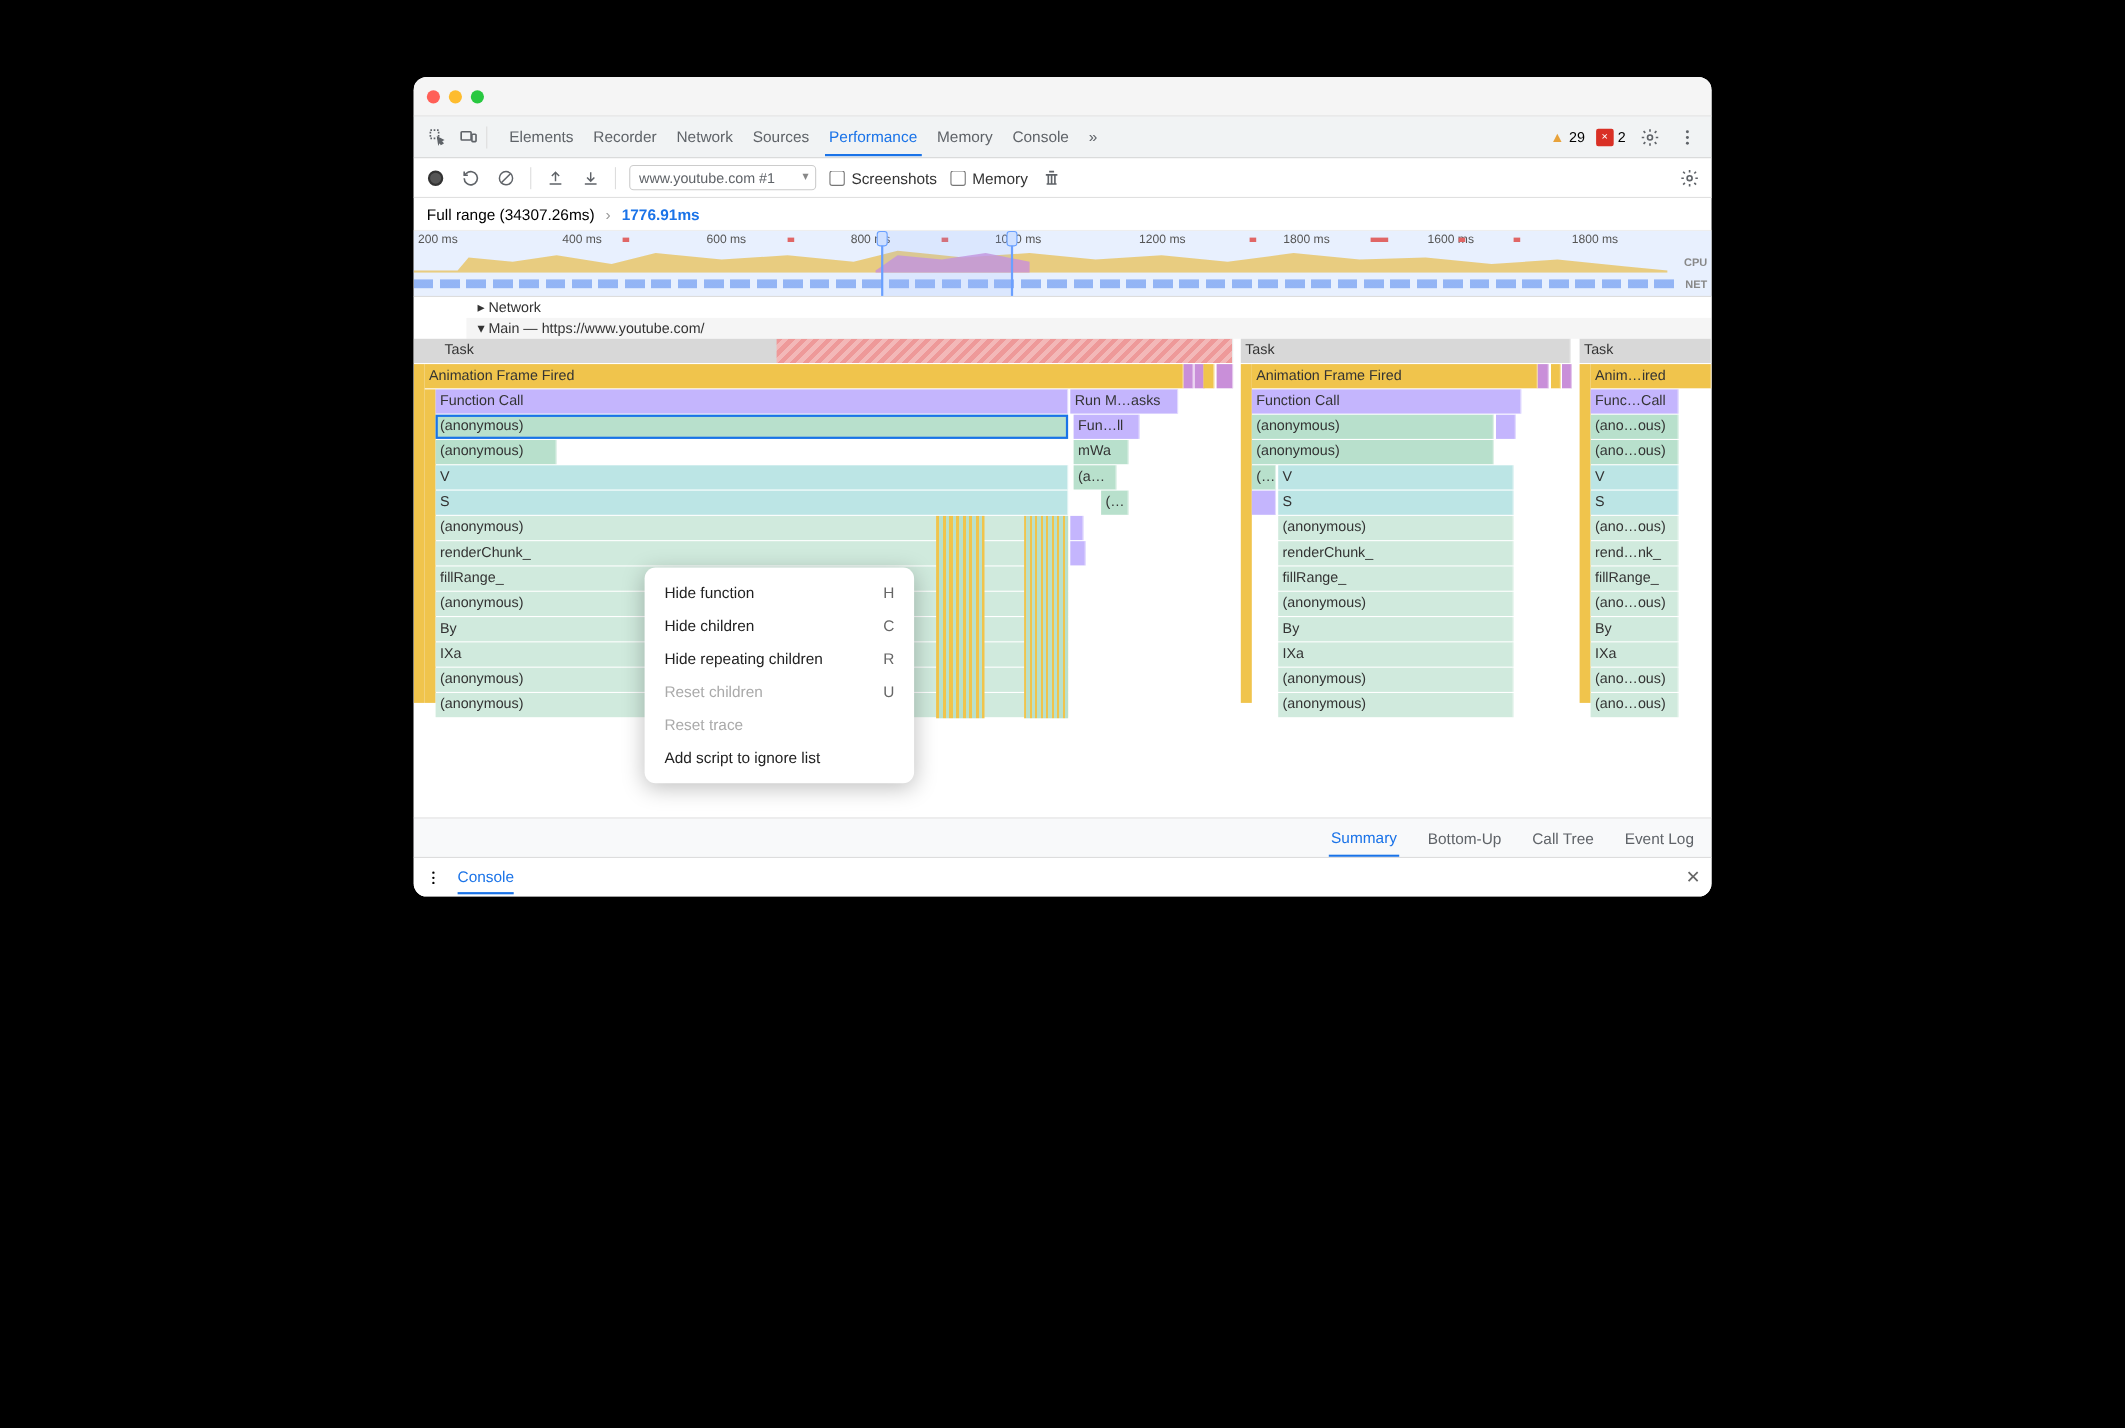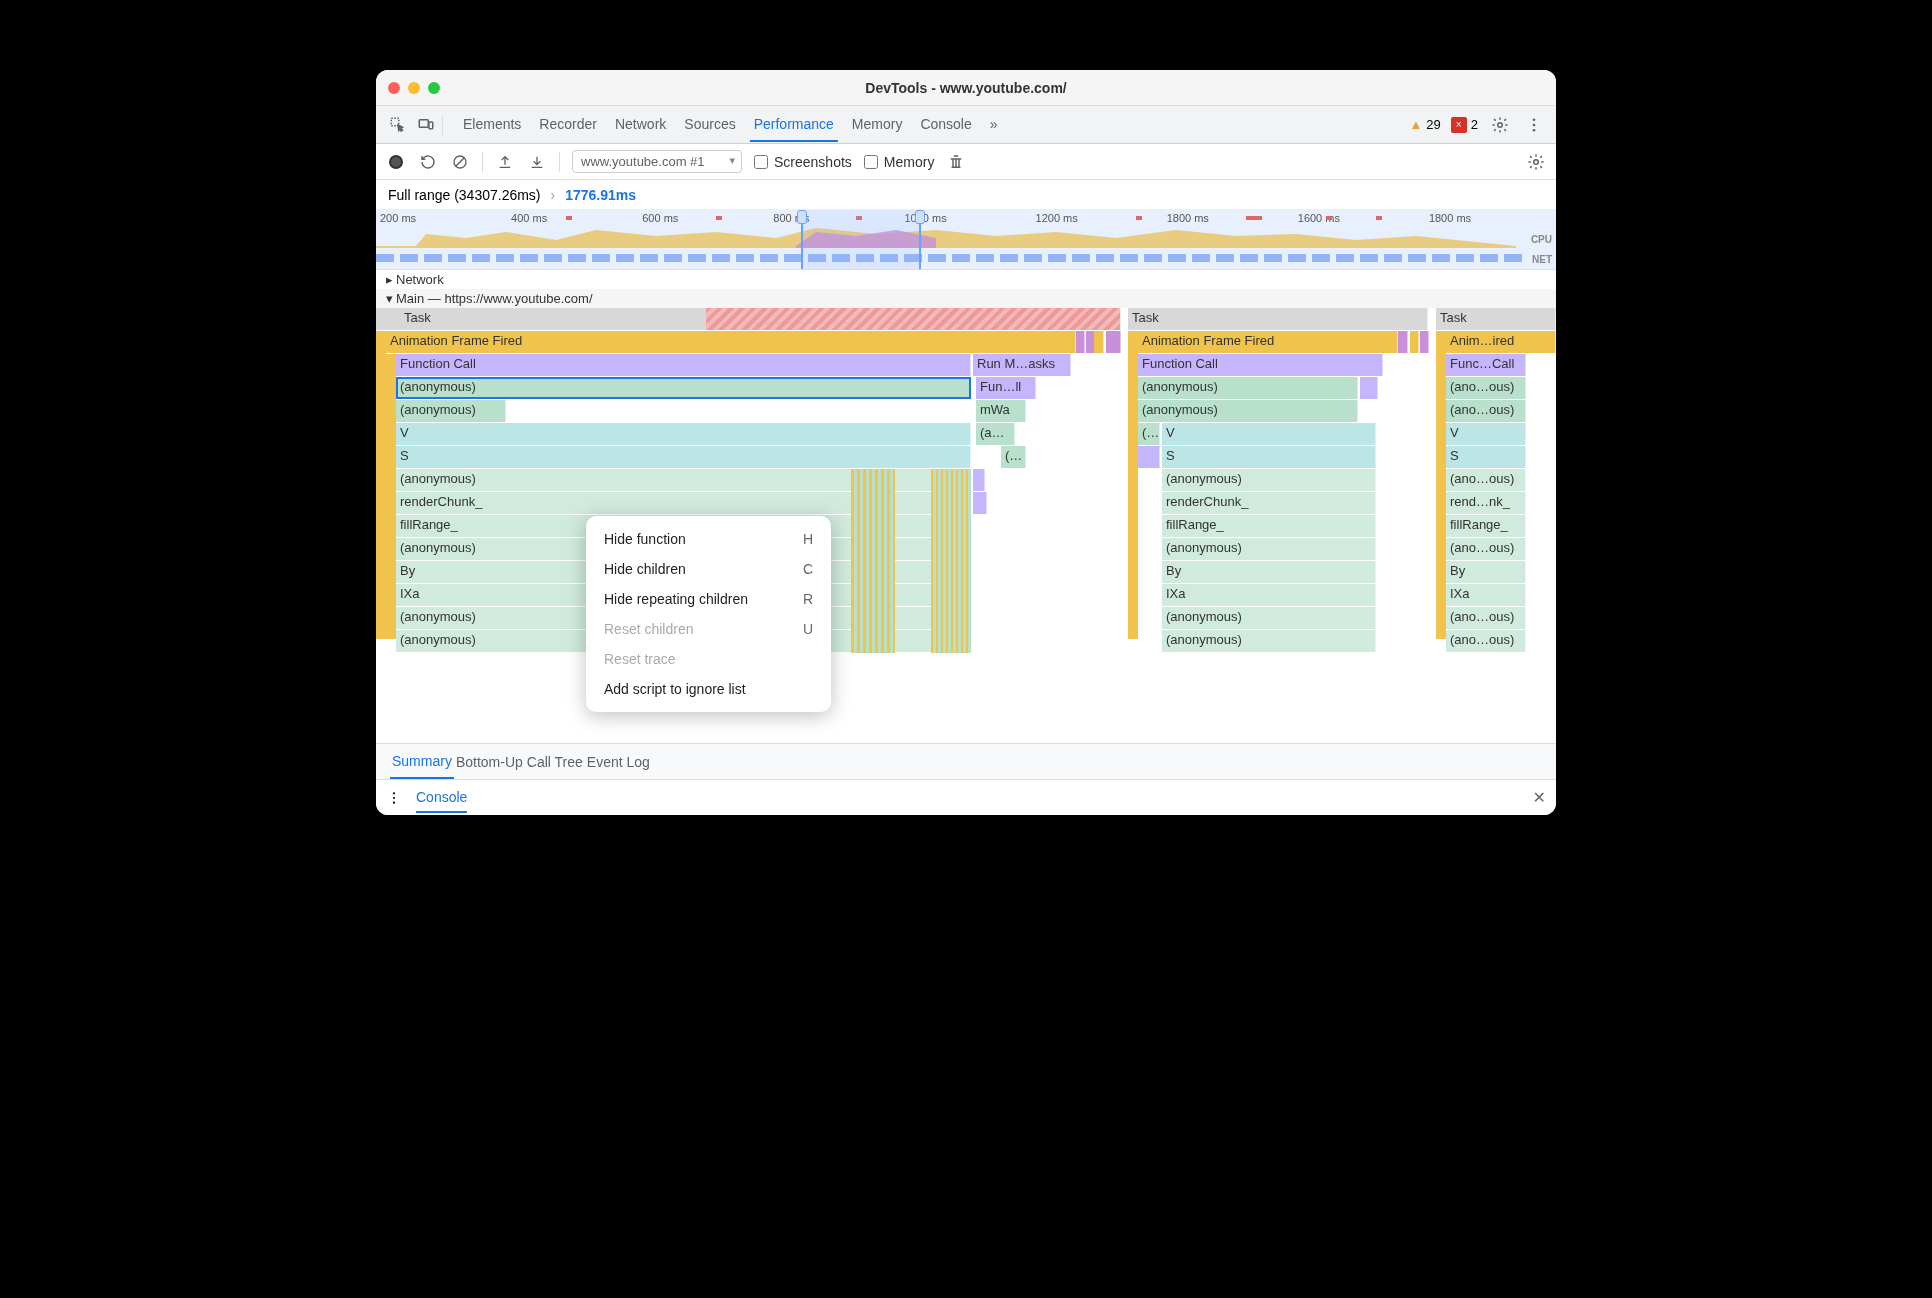--- a/index.html
+++ b/index.html
@@ -45,21 +45,21 @@
 .ov-wave { position: absolute; top: 16px; left: 0; right: 30px; height: 22px; }
 .ov-net-bar { position: absolute; top: 44px; left: 0; right: 30px; height: 8px; background: repeating-linear-gradient(90deg, #5b8def 0 18px, transparent 18px 24px); opacity: 0.6; }
 .ov-red { position: absolute; top: 6px; height: 4px; background: #e06666; }
 .ov-sel { position: absolute; top: 0; bottom: 0; border-left: 2px solid #6aa0ff; border-right: 2px solid #6aa0ff; background: rgba(150,180,255,0.15); }
 .ov-handle { position: absolute; top: 0; width: 10px; height: 14px; background: #cfe0ff; border: 1px solid #6aa0ff; border-radius: 3px; }
 
 .detail-ruler { height: 22px; background: #fff; display: flex; font-size: 12px; color: #333; border-bottom: 1px solid #eee; position: relative; }
 .detail-ruler span { position: absolute; top: 2px; }
 
 .tracks { flex: 1; overflow: hidden; background: #fff; font-size: 13px; position: relative; }
-.track-hdr { padding: 2px 4px 2px 10px; color: #333; background: #fff; }
+.track-hdr { padding: 2px 4px 2px 10px; color: #333; background: #fff; margin-left: 48px; }
 .track-hdr .arrow { display: inline-block; width: 10px; }
 .main-hdr { background: #f5f5f5; }
 
 .flame { position: relative; height: 360px; }
 .frow { height: 23px; position: relative; border-bottom: 0; }
 .bar { position: absolute; top: 0; height: 22px; padding: 2px 4px; font-size: 13px; white-space: nowrap; overflow: hidden; text-overflow: ellipsis; border-right: 1px solid rgba(255,255,255,0.5); }
 .c-task { background: #d8d8d8; color: #333; }
 .c-task-red { background: repeating-linear-gradient(135deg, #e99, #e99 4px, #f3b8b8 4px, #f3b8b8 8px); }
 .c-afire { background: #f0c44c; color: #333; }
 .c-purple { background: #c98fd9; }
@@ -69,42 +69,41 @@
 .c-cyan { background: #bce5e5; color: #333; }
 .c-sel { outline: 2px solid #1a73e8; outline-offset: -2px; }
 .indent { position: absolute; top: 0; bottom: 0; background: #f0c44c; }
 .stripe { position: absolute; top: 0; height: 22px; width: 3px; }
 
 .ctxmenu { position: absolute; left: 210px; top: 446px; width: 245px; background: #fff; border-radius: 10px; box-shadow: 0 4px 20px rgba(0,0,0,0.25); padding: 8px 0; z-index: 100; }
 .ctxmenu .mi { display: flex; justify-content: space-between; padding: 7px 18px; font-size: 14px; color: #222; cursor: pointer; }
 .ctxmenu .mi.disabled { color: #aaa; }
 .ctxmenu .mi .key { color: #666; }
 
-.bottom-tabs { height: 36px; border-top: 1px solid #ddd; display: flex; align-items: center; padding: 0 14px; background: #f8f9fa; }
+.bottom-tabs { height: 36px; border-top: 1px solid #ddd; display: flex; align-items: center; gap: 24px; padding: 0 14px; background: #f8f9fa; justify-content: flex-end; }
 .bottom-tabs .bt { font-size: 14px; color: #5f6368; padding: 8px 2px; cursor: pointer; }
 .bottom-tabs .bt.active { color: #1a73e8; border-bottom: 2px solid #1a73e8; }
 
 .console-row { height: 36px; border-top: 1px solid #ddd; display: flex; align-items: center; padding: 0 10px; gap: 14px; background: #fff; }
 .console-row .clabel { color: #1a73e8; font-size: 14px; border-bottom: 2px solid #1a73e8; padding-bottom: 6px; margin-top: 6px; }
 .console-row .x { margin-left: auto; color: #666; font-size: 16px; cursor: pointer; }
 
 svg { display: block; }
 </style>
 </head>
 <body>
 
 <div class="window">
 
   <div class="titlebar">
     <div class="traffic">
       <div class="t-btn t-red"></div>
       <div class="t-btn t-yel"></div>
       <div class="t-btn t-grn"></div>
     </div>
-    <div class="titlebar-title">DevTools - www.youtube.com/</div>
     <div style="width:52px"></div>
   </div>
 
   <div class="tabbar">
     <div class="icon-btn">
       <svg width="18" height="18" viewBox="0 0 24 24" fill="none" stroke="currentColor" stroke-width="2">
           <rect x="3" y="3" width="10" height="10" stroke-dasharray="2 2"></rect>
           <path d="M12 12l6 3-2 1 2 3-2 1-2-3-1 2z" fill="currentColor"></path>
         </svg>
     </div>

